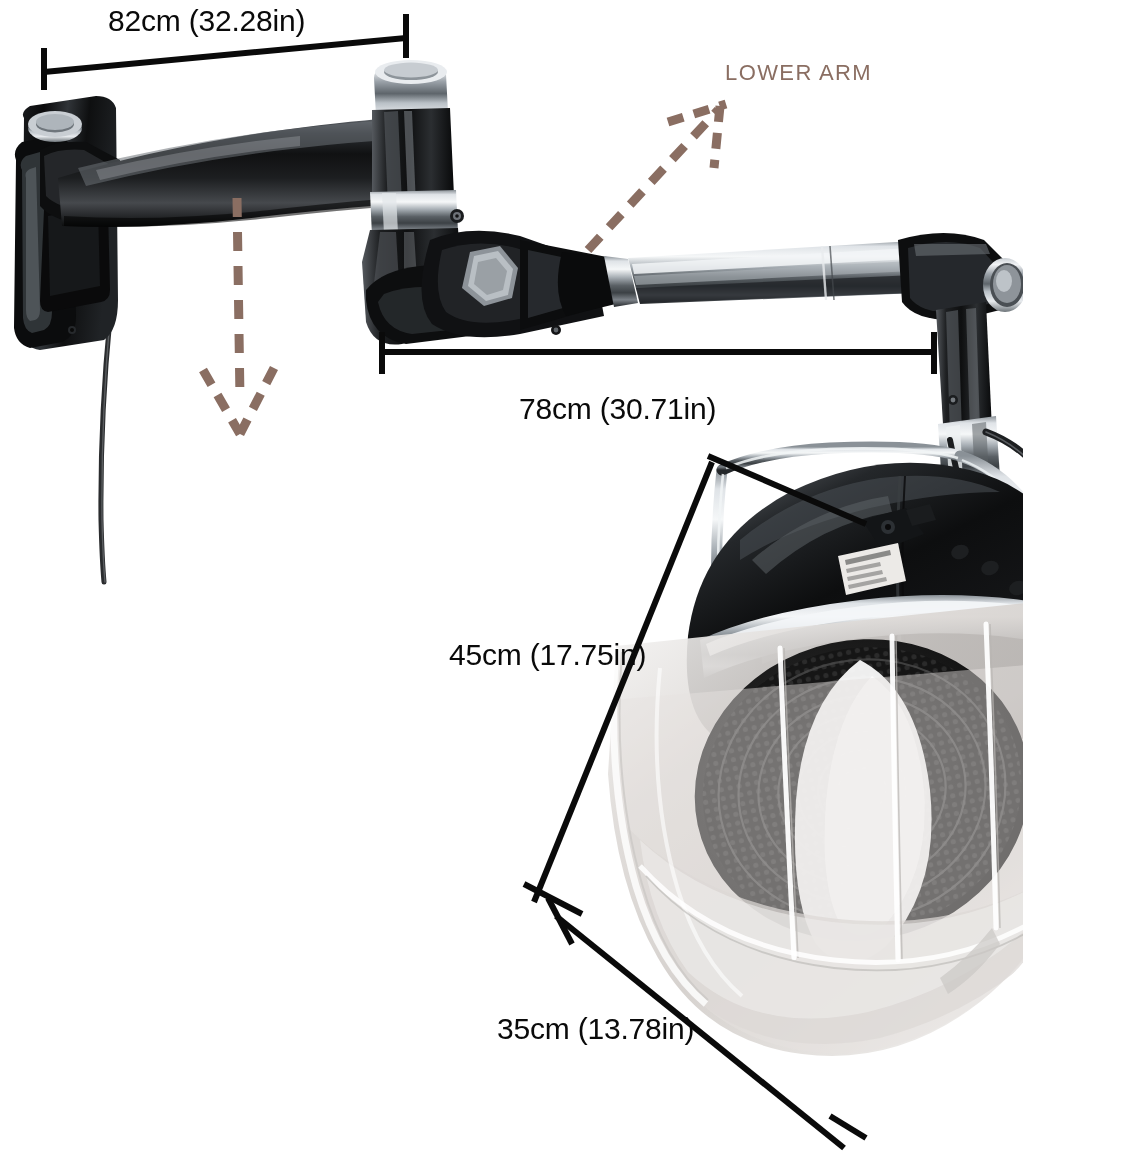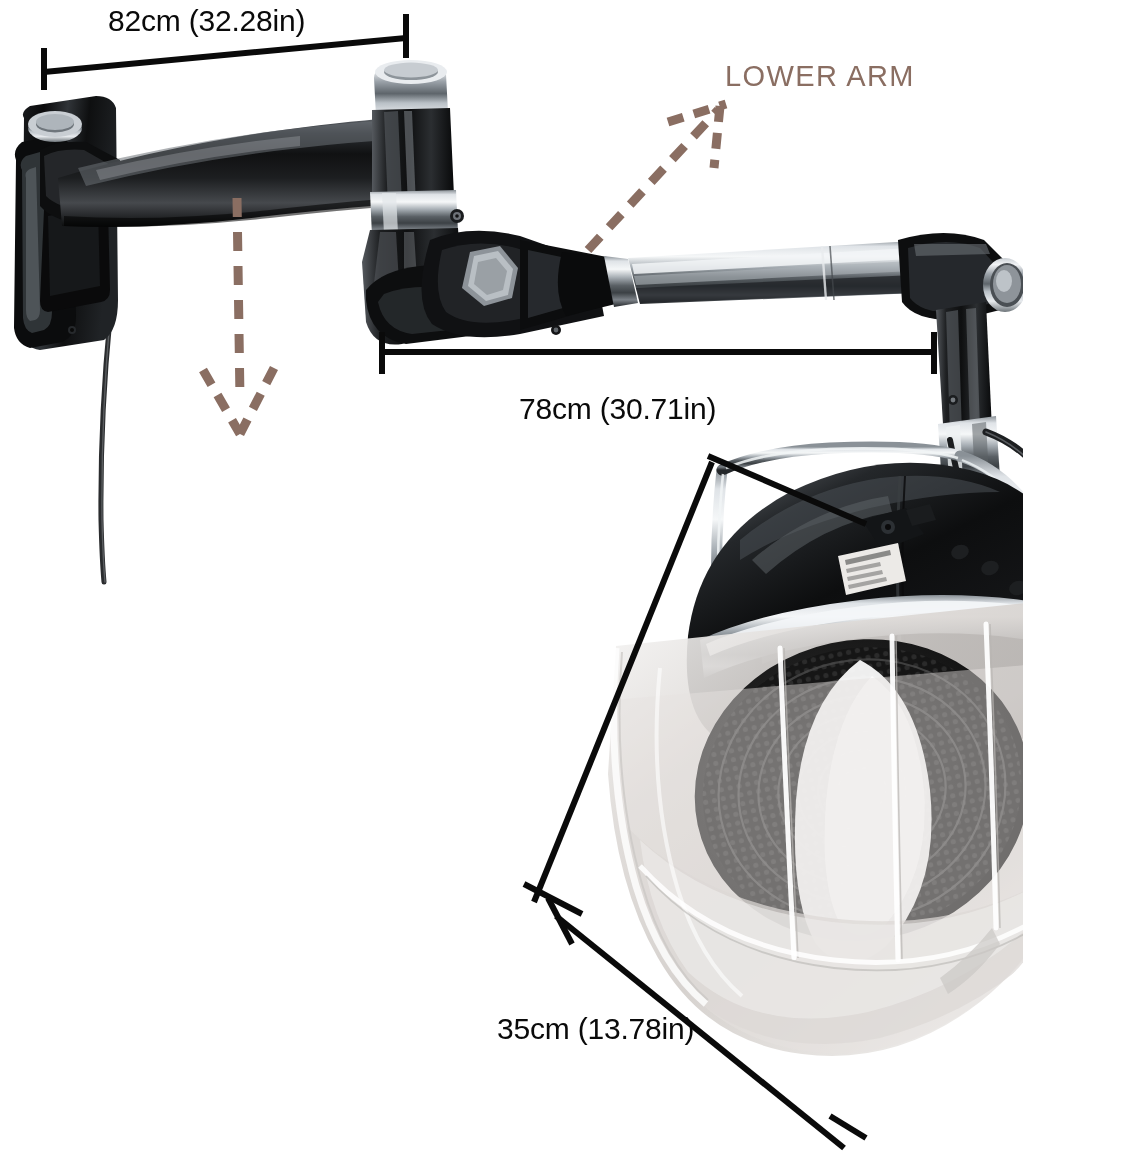--- a/index.html
+++ b/index.html
@@ -21,21 +21,21 @@
     color:#0a0a0a;
     font-size:30px;
     font-weight:400;
     letter-spacing:-0.2px;
     white-space:nowrap;
     font-family:"Liberation Sans", sans-serif;
   }
   .armlabel{
     position:absolute;
     color:#8a6e62;
-    font-size:29px;
+    font-size:22px;
     font-weight:400;
     letter-spacing:1.4px;
     white-space:nowrap;
     font-family:"Liberation Sans", sans-serif;
   }
   #t-82{ left:108px; top:4px; }
   #t-78{ left:519px; top:368px;margin-top:24px; }
   #t-45{ left:449px; top:638px; }
   #t-35{ left:497px; top:1000px;margin-top:12px; }
   #t-lower{ left:725px; top:60px; }
@@ -451,19 +451,20 @@
       <path d="M237 198 L240 400" stroke-dasharray="19 15"></path>
       <path d="M203 370 L240 434" stroke-dasharray="17 12"></path>
       <path d="M274 368 L240 434" stroke-dasharray="17 12"></path>
     </g>
   </svg>
 
   <div class="dimtext" id="t-82">82cm (32.28in)</div>
 
   <div class="dimtext" id="t-78">78cm (30.71in)</div>
 
+  <div class="dimtext" id="t-45">45cm (17.75in)</div>
 
   <div class="dimtext" id="t-35">35cm (13.78in)</div>
 
   <div class="armlabel" id="t-lower">LOWER ARM</div>
 
 
 </div>
 
 </body></html>

